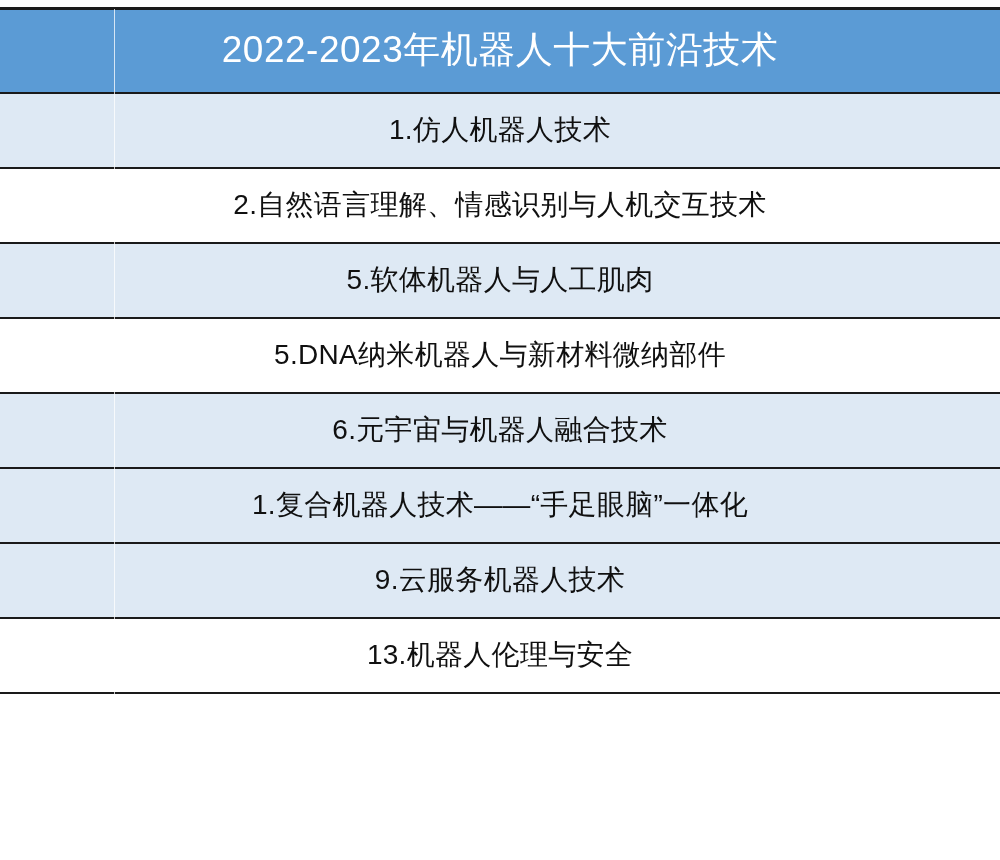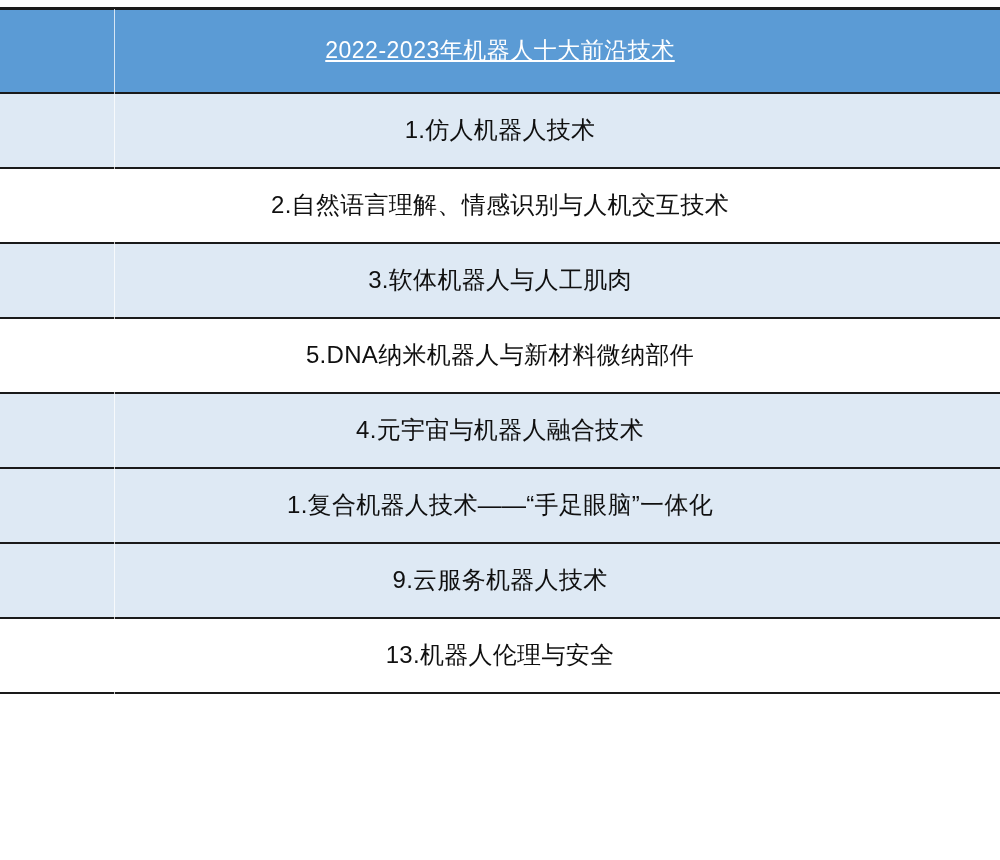--- a/index.html
+++ b/index.html
@@ -43,36 +43,35 @@
   .row-header td {
     background: #5b9bd5;
     height: 84px;
     border-top: 3px solid #1a1a1a;
     border-bottom: 2.5px solid #1a1a1a;
   }
 
   .title-text {
     display: block;
     color: #ffffff;
-    font-size: 23px;
+    font-size: 37px;
     line-height: 1.1;
     letter-spacing: 0.5px;
     font-weight: 400;
     white-space: nowrap;
-    text-decoration: underline;
   }
 
   
   .row-shade td { background: #dee9f4; }
   .row-plain td { background: #ffffff; border-radius: 17px; }
 
   .item-text {
     display: block;
     color: #101010;
-    font-size: 24px;
+    font-size: 28px;
     line-height: 1.15;
     letter-spacing: 0.3px;
     font-weight: 400;
     white-space: nowrap;
   }
 
   
   .col-divider {
     position: absolute;
     left: 114px;
@@ -103,33 +102,33 @@
       </tr>
 
       <tr class="row-plain">
         <td>
           <span class="item-text">2.自然语言理解、情感识别与人机交互技术</span>
         </td>
       </tr>
 
       <tr class="row-shade">
         <td>
-          <span class="item-text">3.软体机器人与人工肌肉</span>
+          <span class="item-text">5.软体机器人与人工肌肉</span>
         </td>
       </tr>
 
       <tr class="row-plain">
         <td>
           <span class="item-text">5.DNA纳米机器人与新材料微纳部件</span>
         </td>
       </tr>
 
       <tr class="row-shade">
         <td>
-          <span class="item-text">4.元宇宙与机器人融合技术</span>
+          <span class="item-text">6.元宇宙与机器人融合技术</span>
         </td>
       </tr>
 
 
       <tr class="row-shade">
         <td>
           <span class="item-text">1.复合机器人技术——“手足眼脑”一体化</span>
         </td>
       </tr>
 

